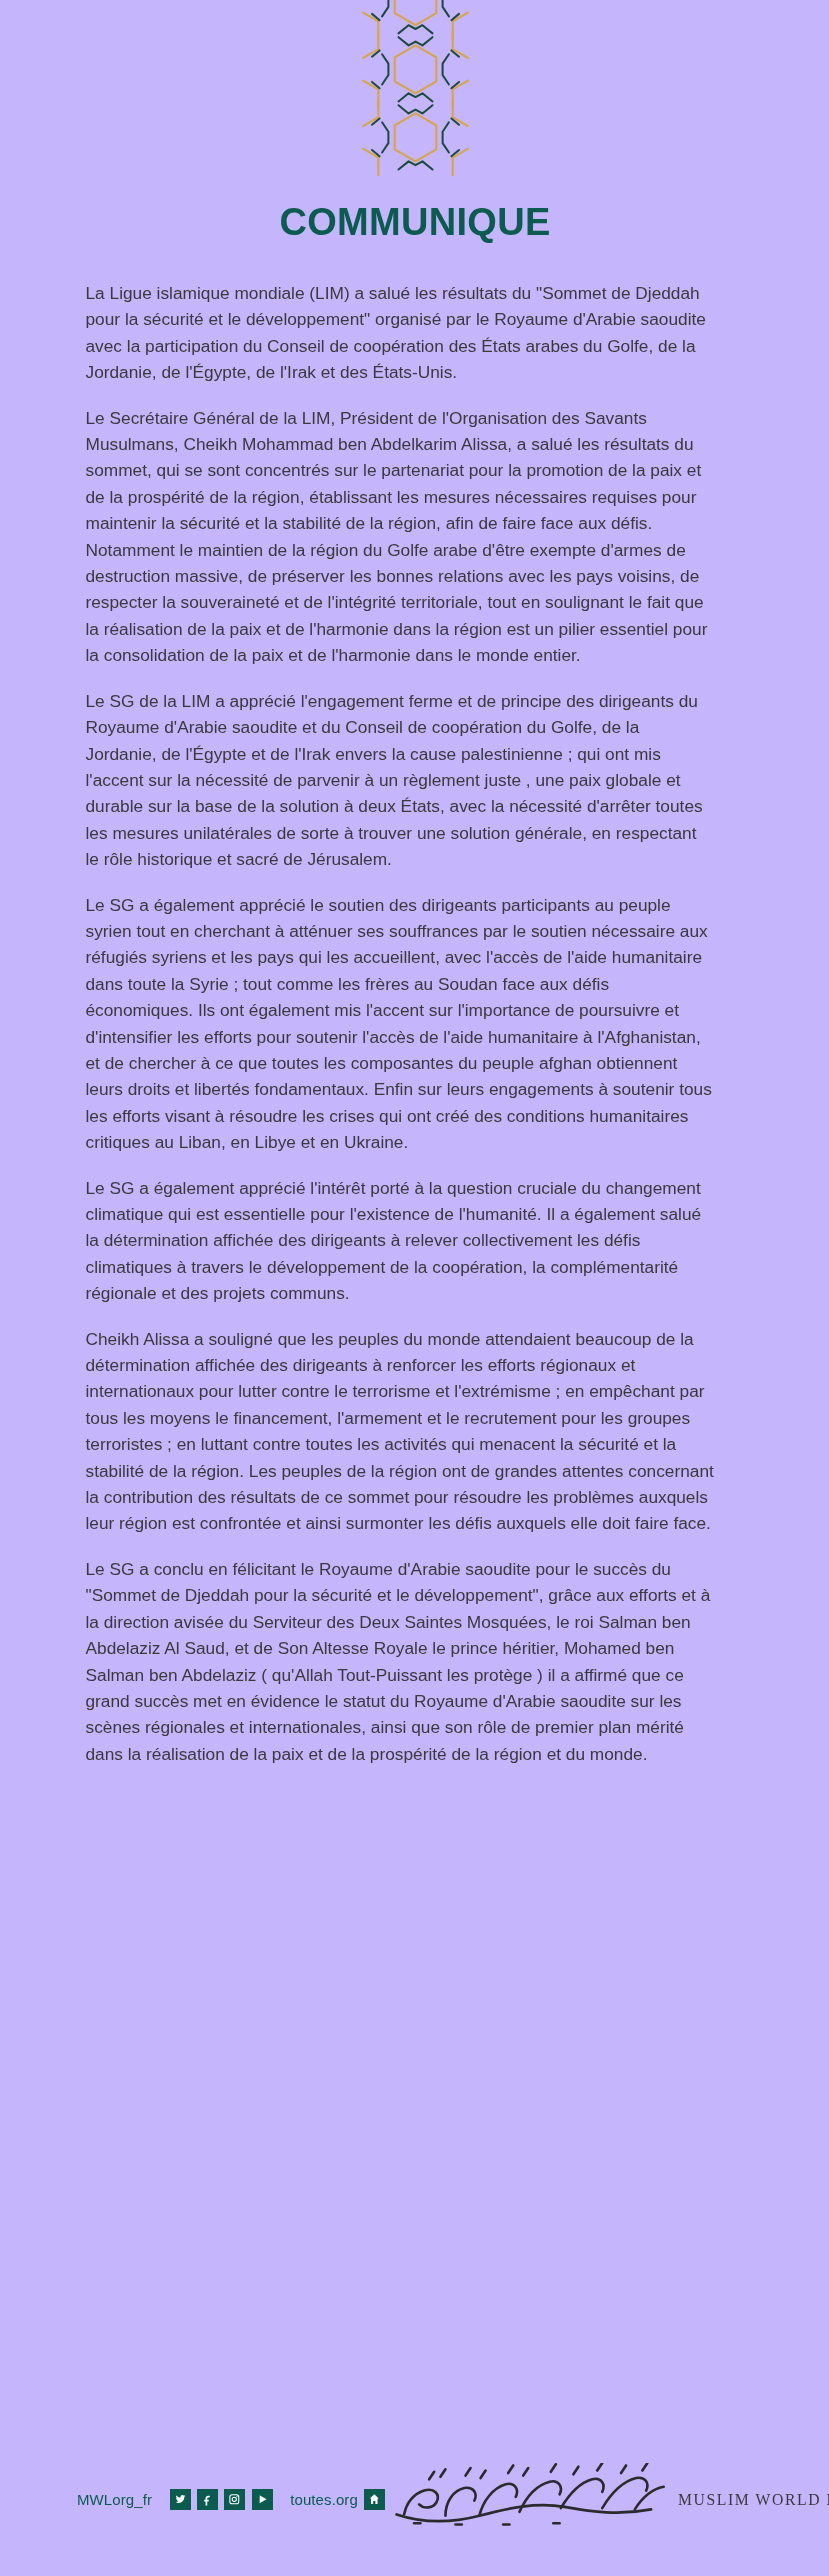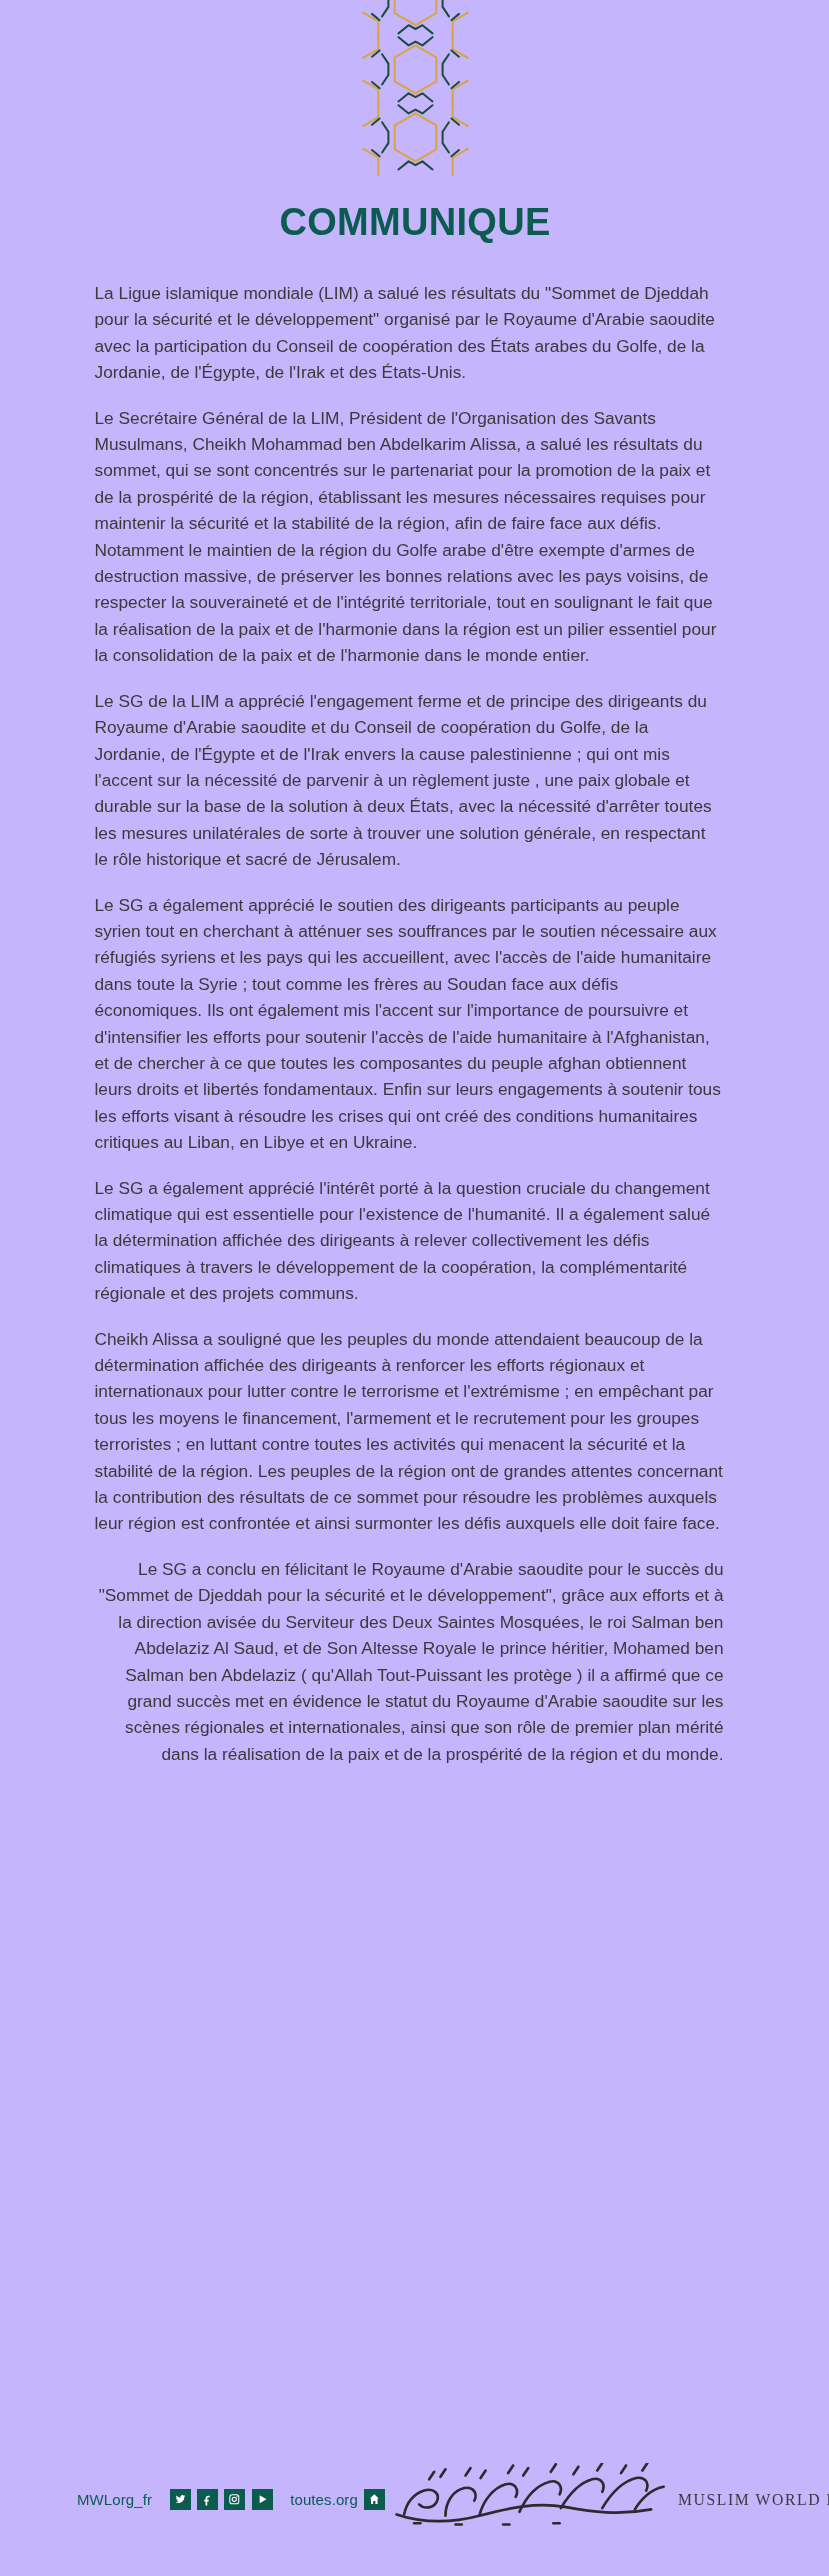--- a/index.html
+++ b/index.html
@@ -61,31 +61,31 @@
     box-sizing: border-box;
   }
   .dateline {
     font-size: 17px;
     font-weight: 700;
     color: #0b5c4e;
     margin: 0 0 19px 11.3px;
     line-height: 1.3;
   }
   .paragraphs {
-    margin: 0 0 0 16px;
+    margin: 0 0 0 7px;
   }
   .para {
     font-size: 17.3px;
     line-height: 26.4px;
     color: #3a3a3a;
     margin: 0 0 19px 0;
     text-align: left;
     max-width: 629px;
   }
-  .para:last-child { margin-bottom: 0; text-align: right; }
+  .para:last-child { margin-bottom: 0; }
 
   
   .footer {
     margin-top: auto;
     width: 830px;
     padding: 0 0 36px 0;
     box-sizing: border-box;
     display: flex;
     align-items: center;
     justify-content: space-between;

